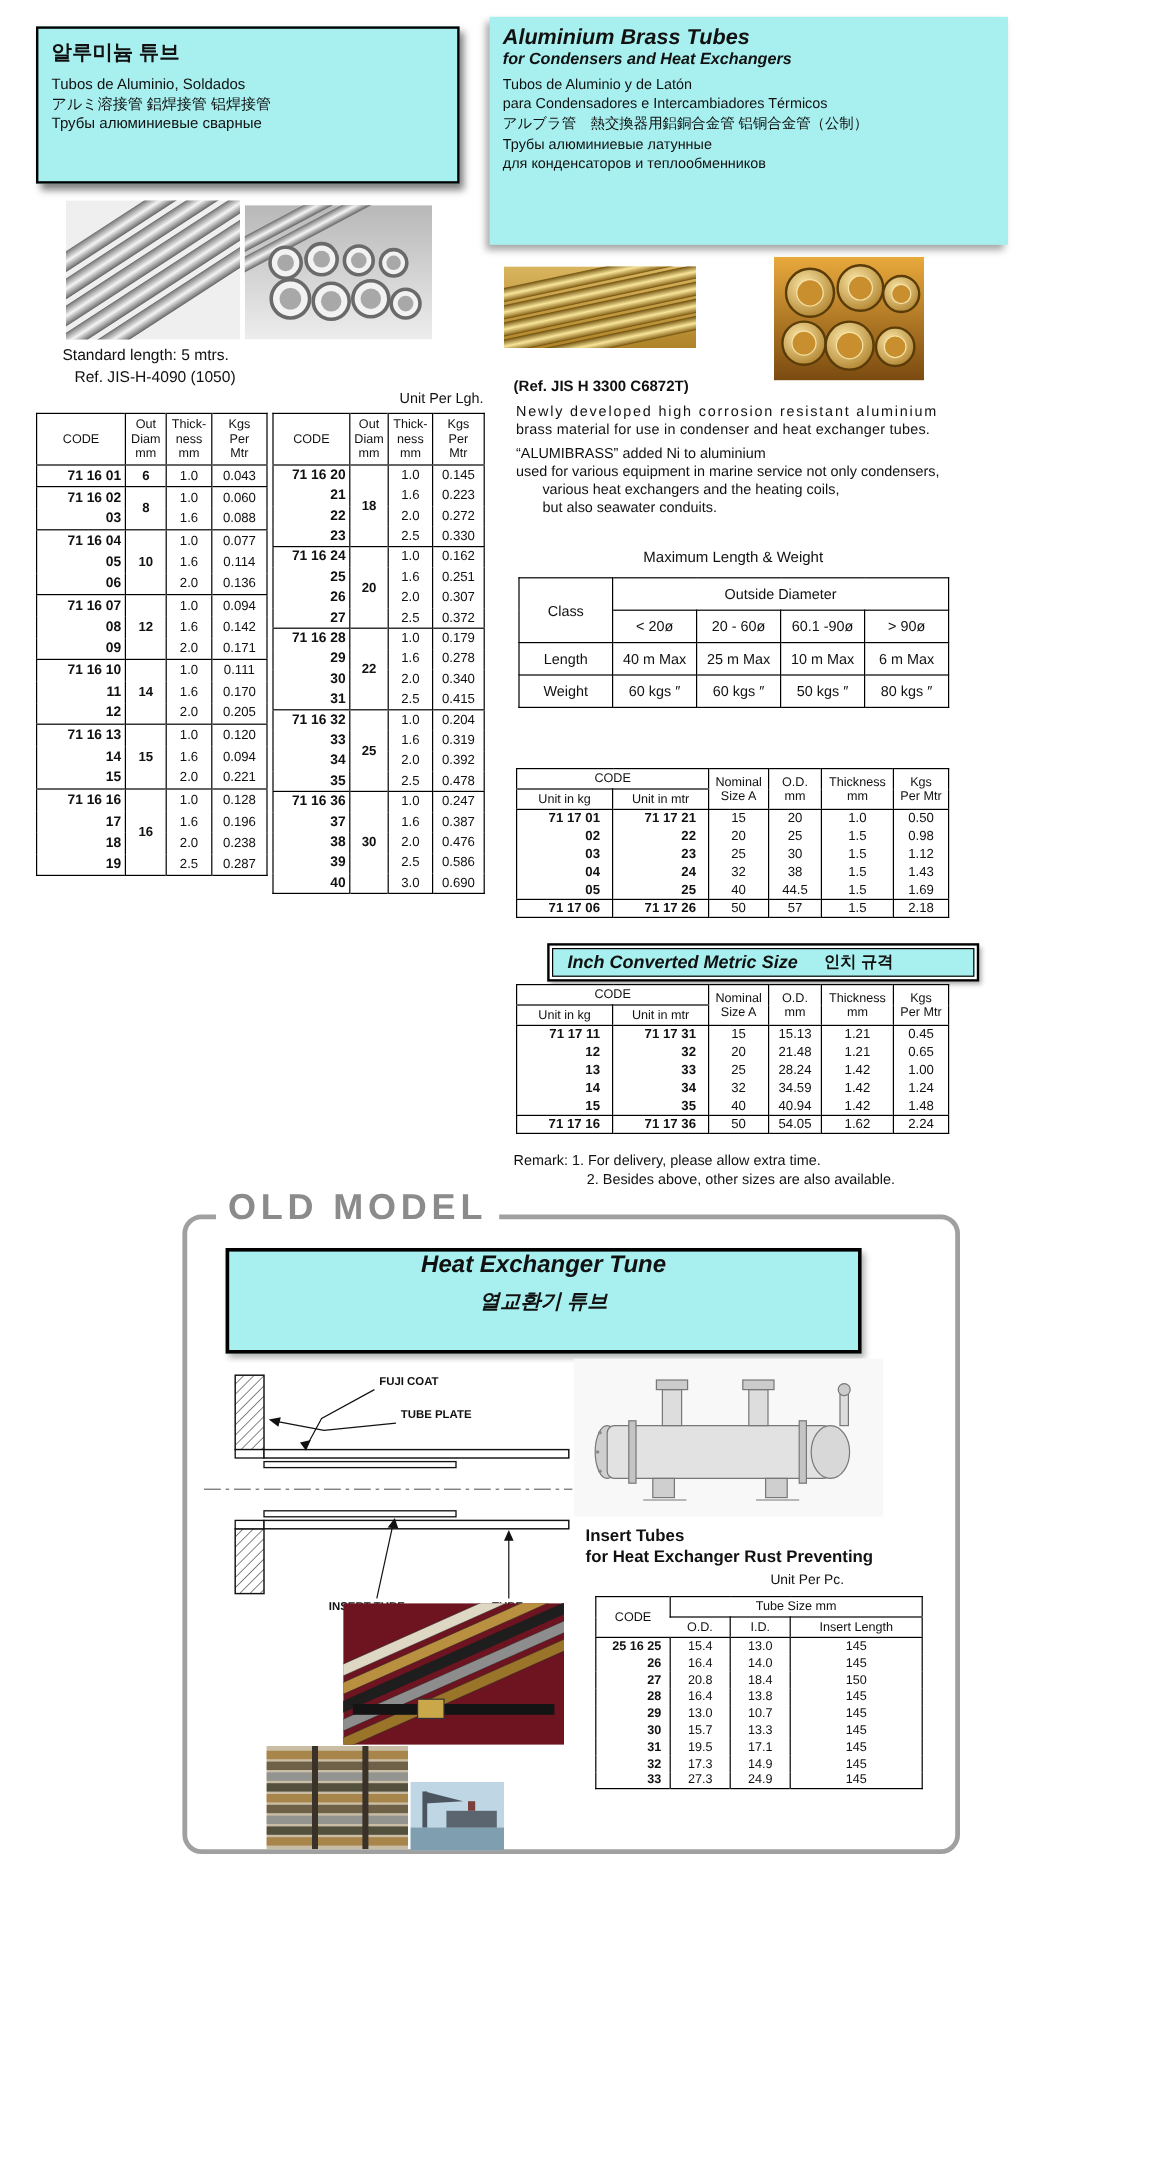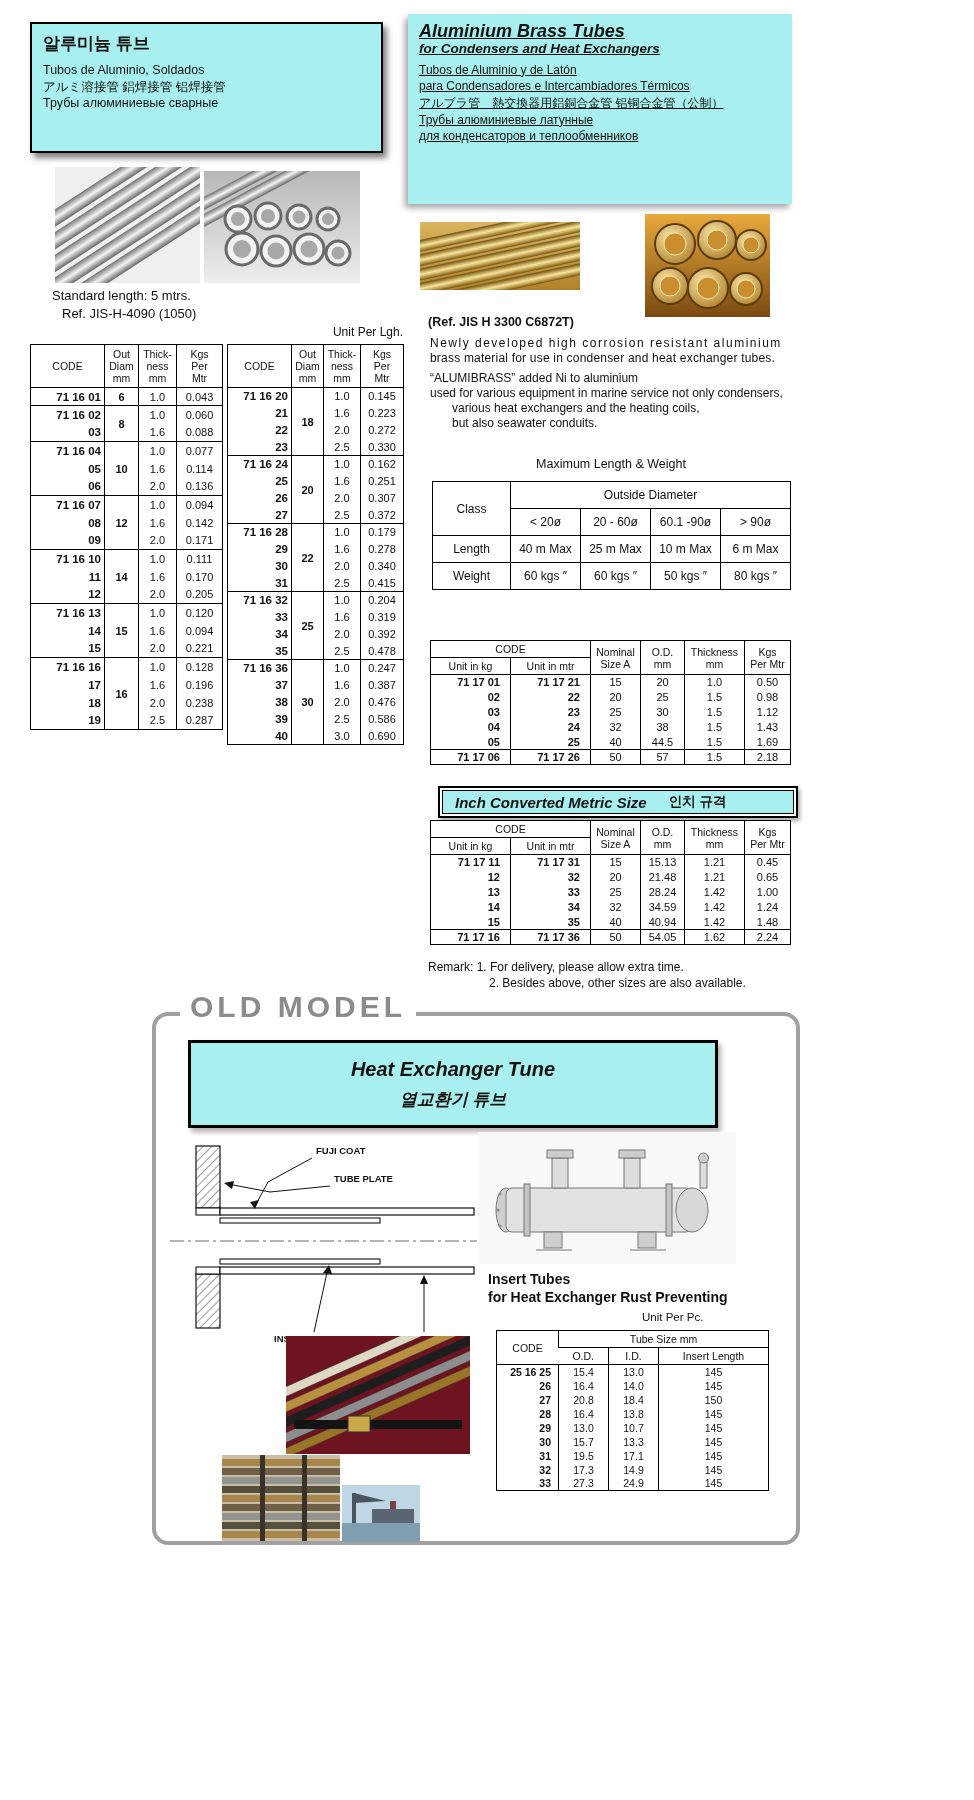--- a/index.html
+++ b/index.html
@@ -72,42 +72,42 @@
   .mt  { margin-top:5px; }
   .ind { padding-left:22px; }
   .bold { font-weight:bold; }
   .center { text-align:center; }
 
   
   .om-frame { position:absolute; border:4px solid var(--frame_gray,#a0a0a0); border-radius:16px; background:#fff; }
   .om-label { position:absolute; font-size:30px; font-weight:bold; letter-spacing:4px;
       color:#8b8b8b; background:#fff; padding:0 10px; }
   .heat-box { position:absolute; background:var(--cyan,#a8f0ef); border:3px solid #000;
-      display:flex; flex-direction:column; align-items:center; justify-content:center; gap:7px;
+      display:flex; flex-direction:column; align-items:center; gap:7px;
       box-shadow:3px 4px 5px rgba(0,0,0,.3); }
   .heat-en { font-size:20px; font-weight:bold; font-style:italic; }
   .heat-kr { font-size:17px; font-weight:bold; font-style:italic; }
   .insert-h { font-size:14px; font-weight:bold; }
   .unit-pc { font-size:11.5px; }
   svg text { font-family:"Liberation Sans", sans-serif; }
   .dlabel { font-size:9.5px; font-weight:bold; fill:#111; }
 </style>
 </head>
 <body>
 
 <div class="page">
 
   <div class="header-box hb-left" style="left:30px; top:22px; width:353px; height:131px;">
     <div class="hl-kr">알루미늄 튜브</div>
     <div class="hl-line">Tubos de Aluminio, Soldados</div>
     <div class="hl-line">アルミ溶接管 鋁焊接管 铝焊接管</div>
     <div class="hl-line">Трубы алюминиевые сварные</div>
   </div>
 
-  <div class="header-box hb-right" style="left:408px; top:14px; width:384px; height:190px;text-decoration:underline;">
+  <div class="header-box hb-right" style="left:408px; top:14px; width:432px; height:190px;">
     <div class="hr-title">Aluminium Brass Tubes</div>
     <div class="hr-sub">for Condensers and Heat Exchangers</div>
     <div class="hr-line">Tubos de Aluminio y de Latón</div>
     <div class="hr-line">para Condensadores e Intercambiadores Térmicos</div>
     <div class="hr-line">アルブラ管　熱交換器用鋁銅合金管 铝铜合金管（公制）</div>
     <div class="hr-line">Трубы алюминиевые латунные</div>
     <div class="hr-line">для конденсаторов и теплообменников</div>
   </div>
 
   <svg class="abs" style="left:55px; top:167px;" width="145" height="116" viewBox="0 0 145 116">
@@ -599,21 +599,21 @@
           <td class="code-cell">71 17 06</td>
           <td class="code-cell">71 17 26</td>
           <td class="num-cell">50</td>
           <td class="num-cell">57</td>
           <td class="num-cell">1.5</td>
           <td class="num-cell">2.18</td>
         </tr>
       </tbody>
     </table>
 
-  <div class="size-bar" style="left:438px; top:786px;">
+  <div class="size-bar" style="left:456px; top:786px;">
     <div class="size-bar-inner" style="gap:22px;">
       <span class="size-en">Inch Converted Metric Size</span>
       <span class="size-kr">인치 규격</span>
     </div>
   </div>
   <table class="size-table abs" style="left:430px; top:820px; width:360px;">
       <colgroup>
         <col style="width: 80px;">
         <col style="width: 80px;">
         <col style="width: 50px;">

